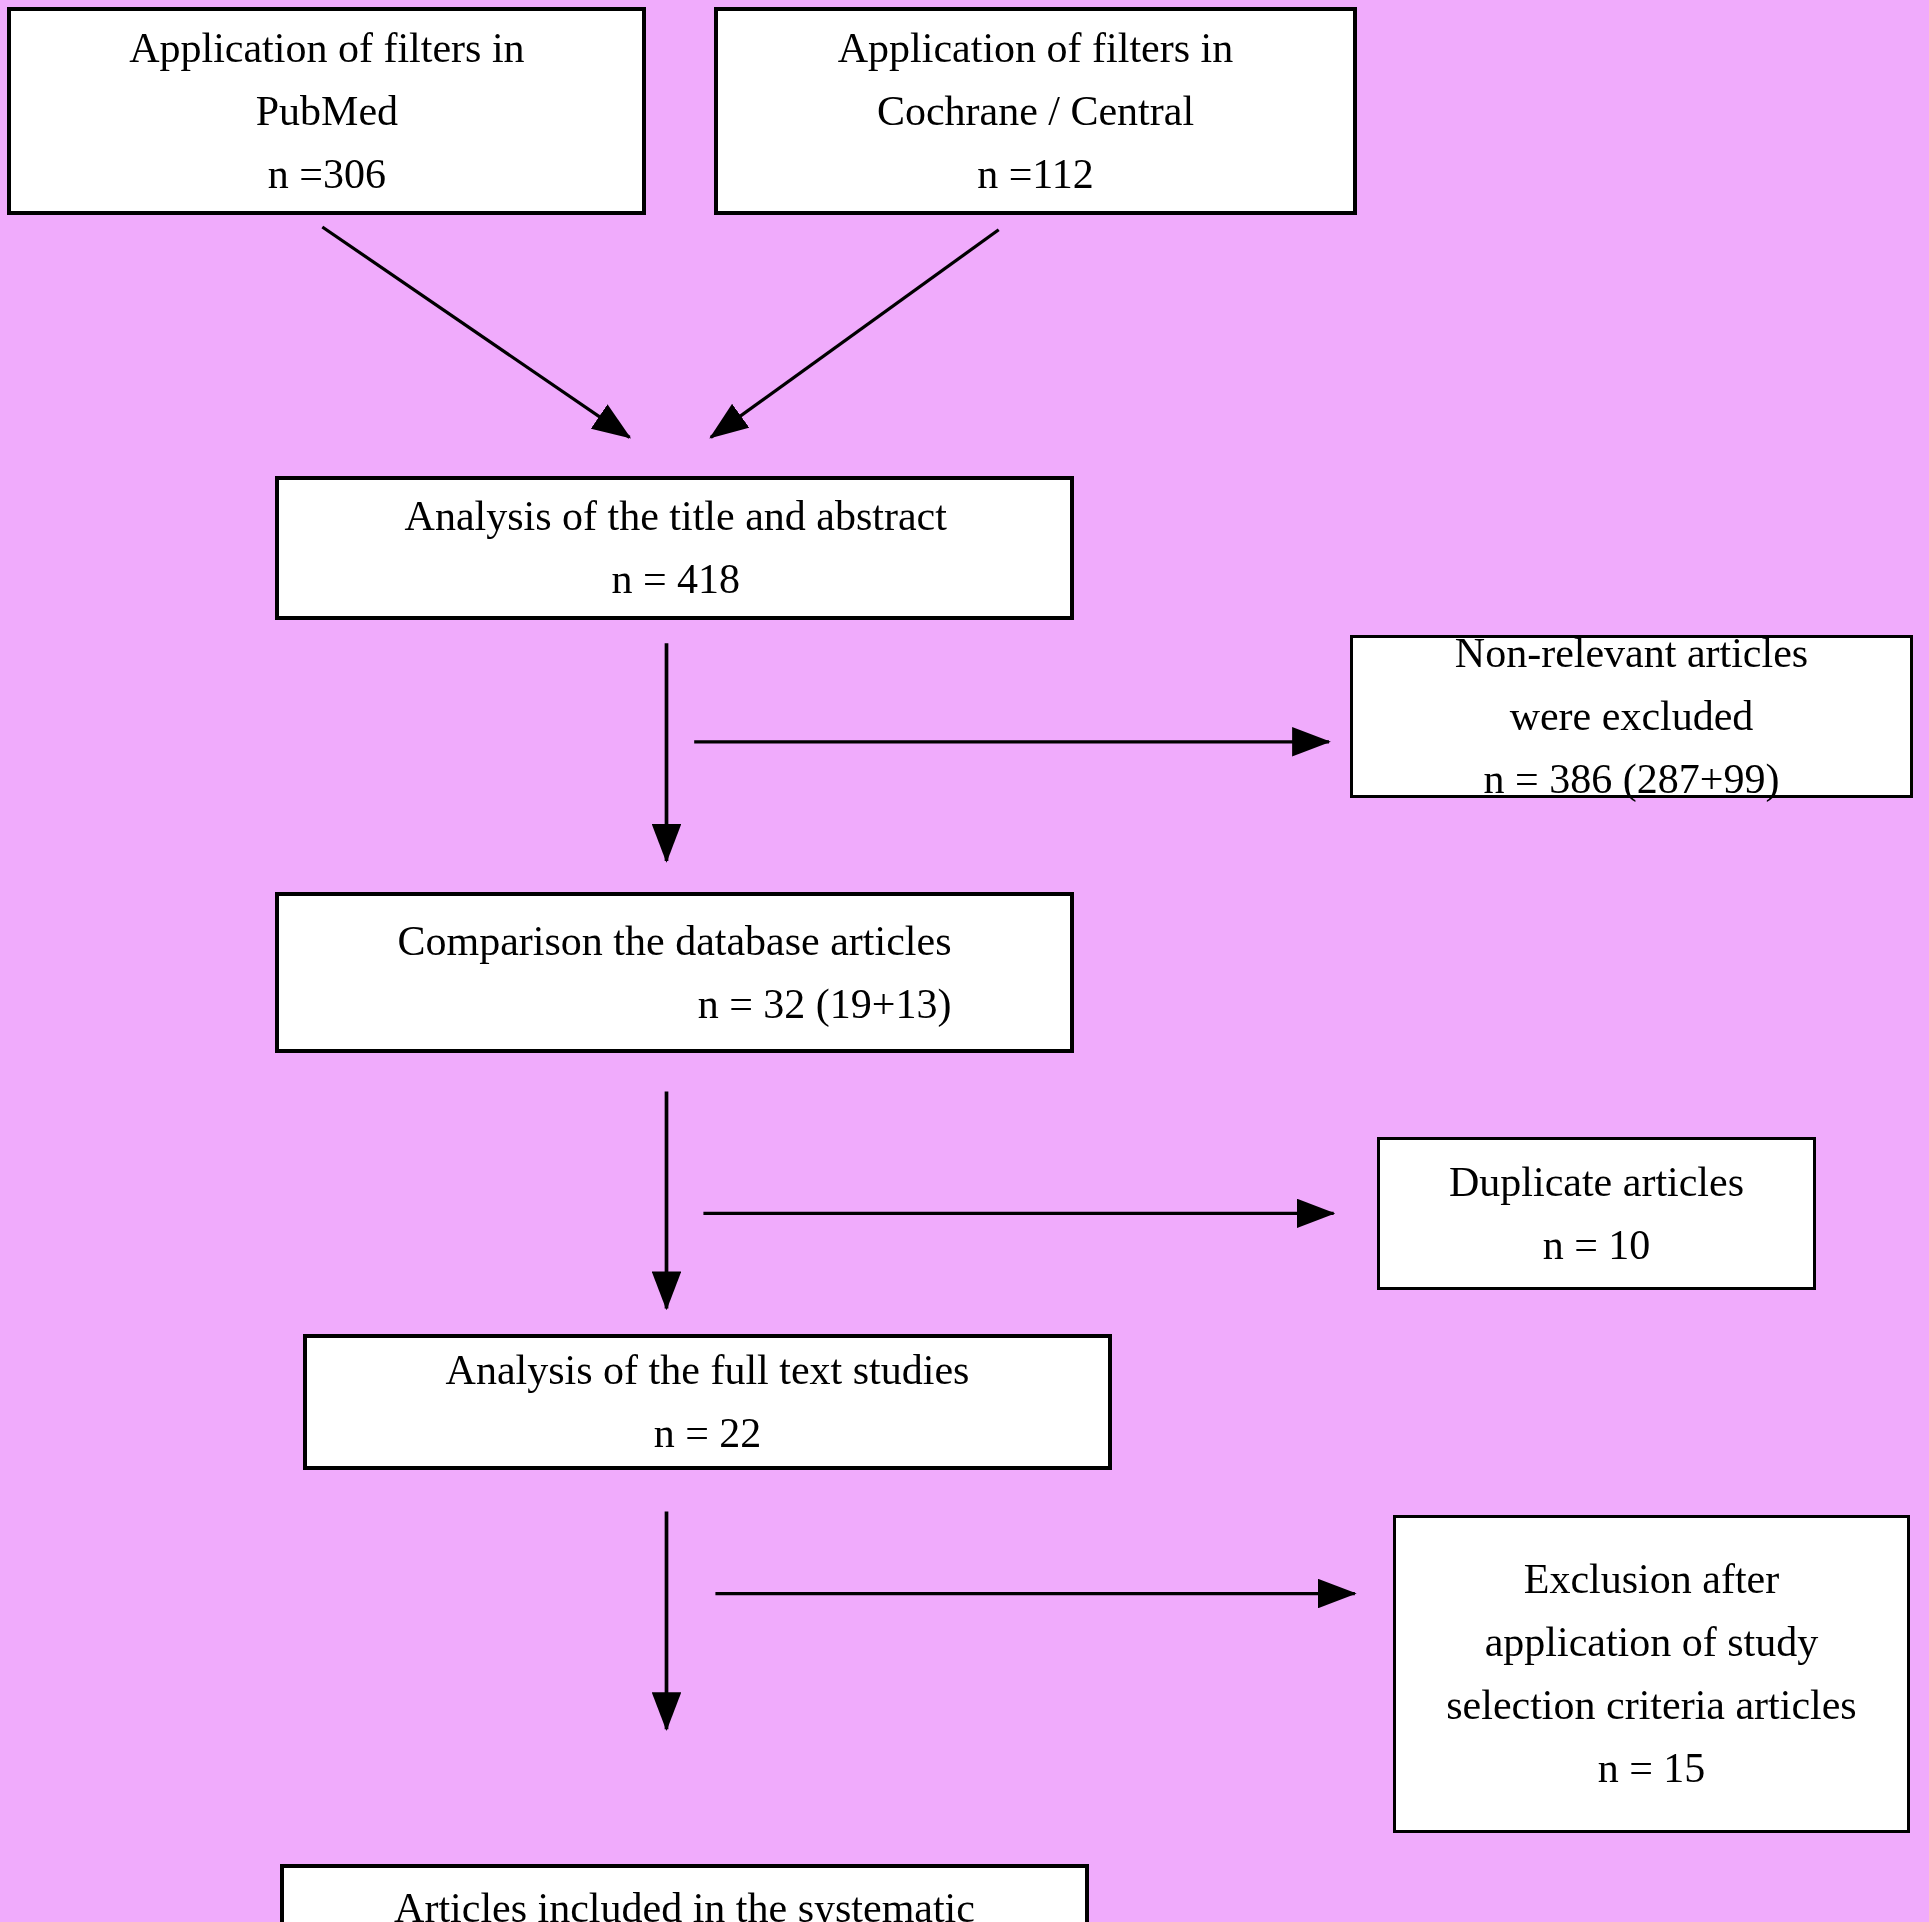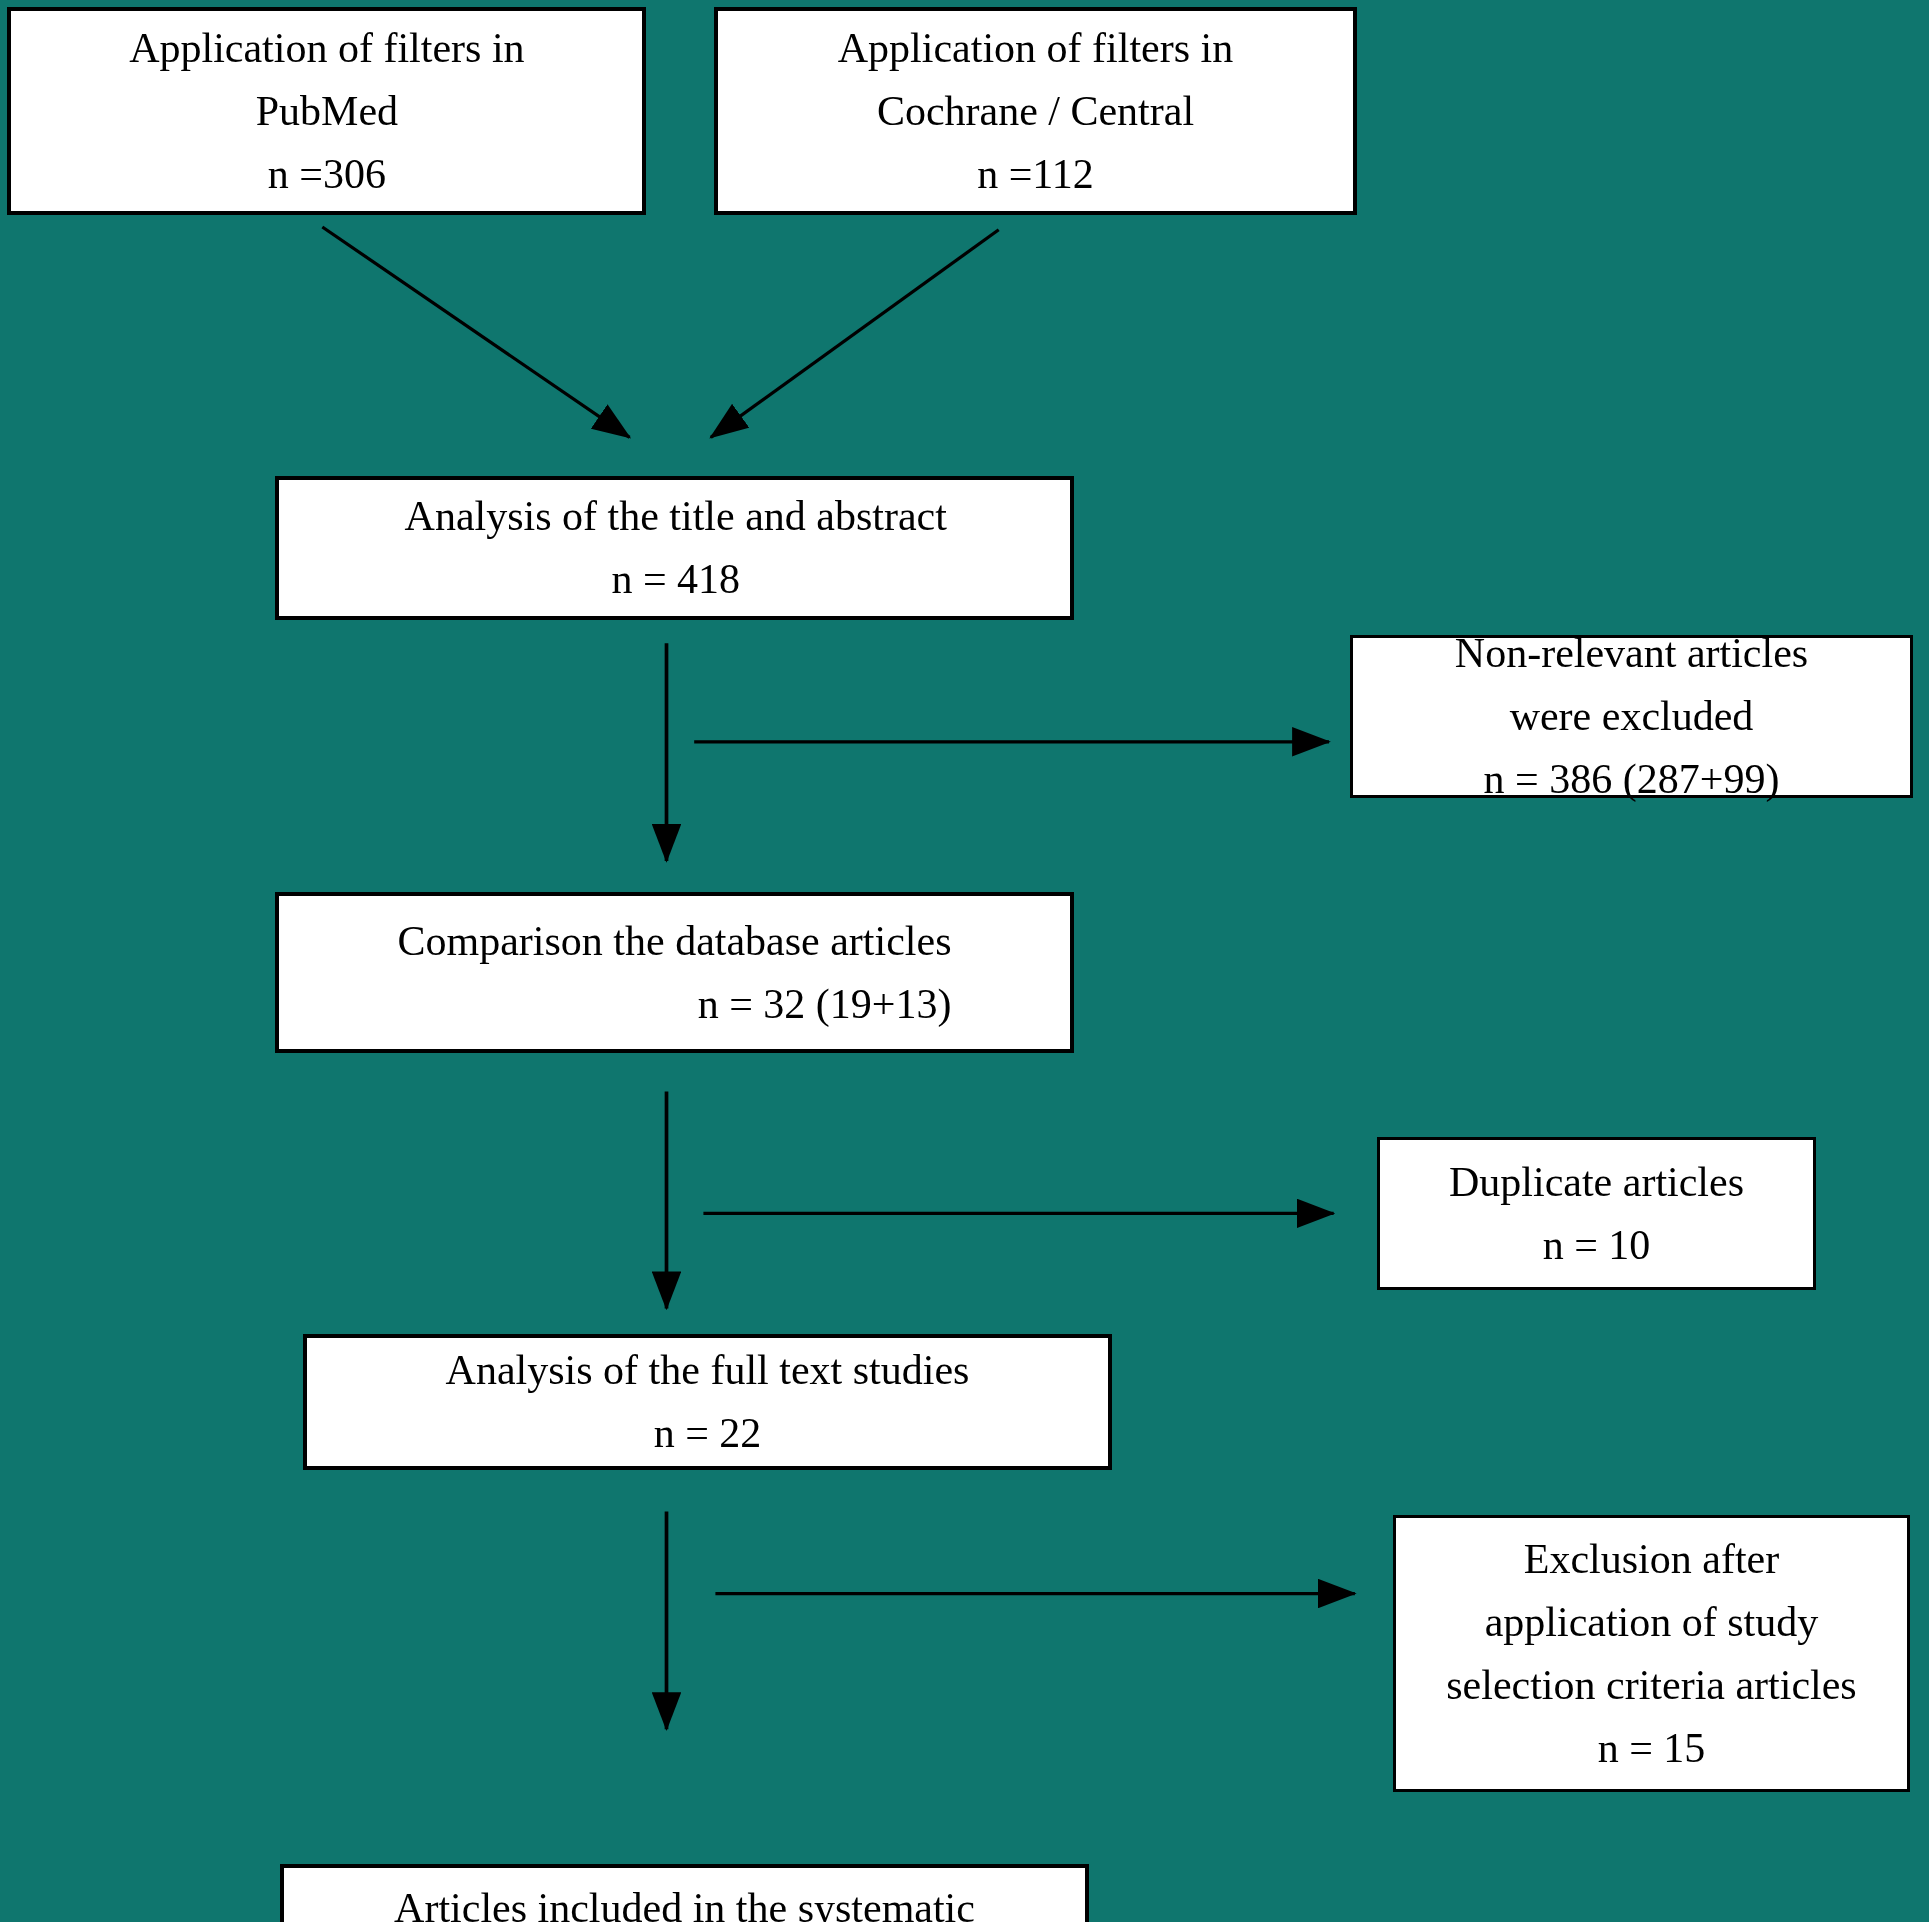--- a/index.html
+++ b/index.html
@@ -4,21 +4,21 @@
 <style>
   html, body {
     margin: 0;
     padding: 0;
     background: #ffffff;
   }
   #canvas {
     position: relative;
     width: 1930px;
     height: 1922px;
-    background: #0f766e;
+    background: #f0abfc;
     font-family: "Liberation Serif", "DejaVu Serif", serif;
     color: #000000;
     overflow: hidden;
   }
   #arrow-layer {
     position: absolute;
     left: 0; top: 0;
     width: 1930px;
     height: 1922px;
   }
@@ -41,21 +41,21 @@
   
   #box-pubmed           { left: 7.4px;    top: 7.4px;    width: 639px; height: 208px; }
   #box-cochrane         { left: 714px;  top: 7.4px;    width: 643px; height: 208px; }
   #box-title-abstract   { left: 275px;  top: 476px;  width: 799px; height: 144px; padding-left: 8px; }
   #box-comparison       { left: 275px;  top: 892px;  width: 799px; height: 161px; text-align: right; }
   #box-fulltext         { left: 279px;  top: 1334px; width: 809px; height: 136px; margin-left: 24px; }
   #box-included         { left: 280px;  top: 1864px; width: 809px; height: 152px; }
   
   #box-nonrelevant      { left: 1350px; top: 635px;  width: 563px; height: 163px; }
   #box-duplicates       { left: 1377px; top: 1137px; width: 439px; height: 153px; }
-  #box-exclusion        { left: 1393px; top: 1515px; width: 517px; height: 277px; }
+  #box-exclusion        { left: 1393px; top: 1515px; width: 517px; height: 318px; }
 </style>
 </head>
 <body>
 
 <div id="canvas">
 
   <svg id="arrow-layer" viewBox="0 0 2091 2083" xmlns="http://www.w3.org/2000/svg">
     <defs>
       <marker id="ah" markerUnits="userSpaceOnUse" markerWidth="42" markerHeight="32" refX="40" refY="16" orient="auto">
         <path d="M0,0 L42,16 L0,32 Z" fill="#000000"></path>

